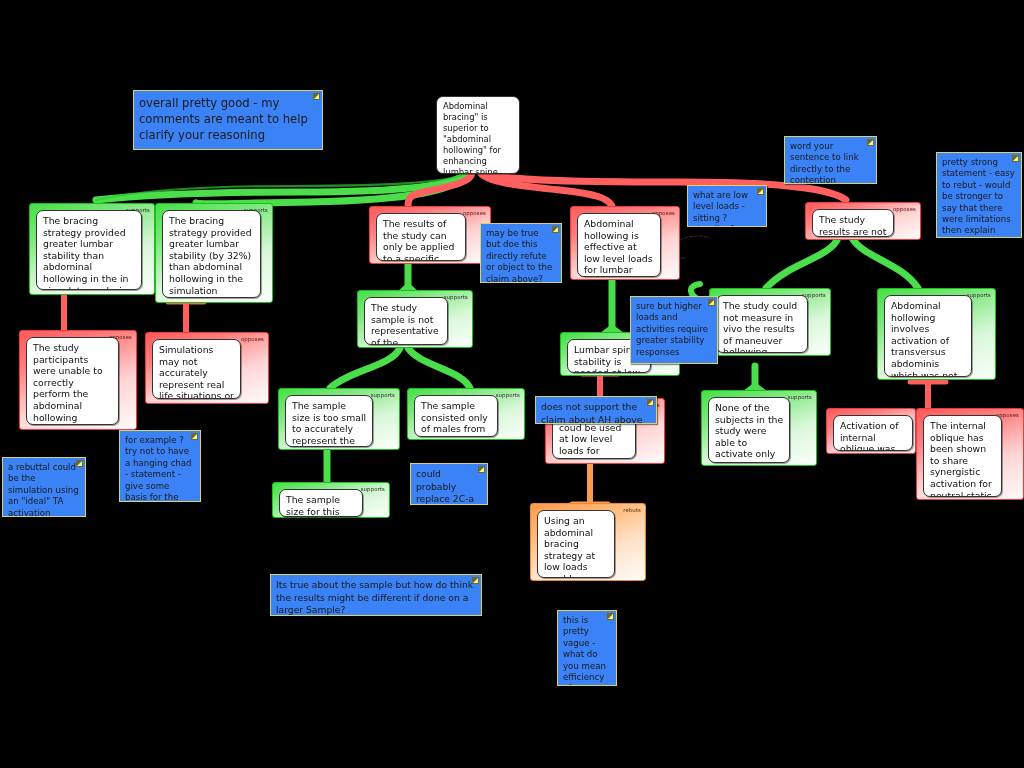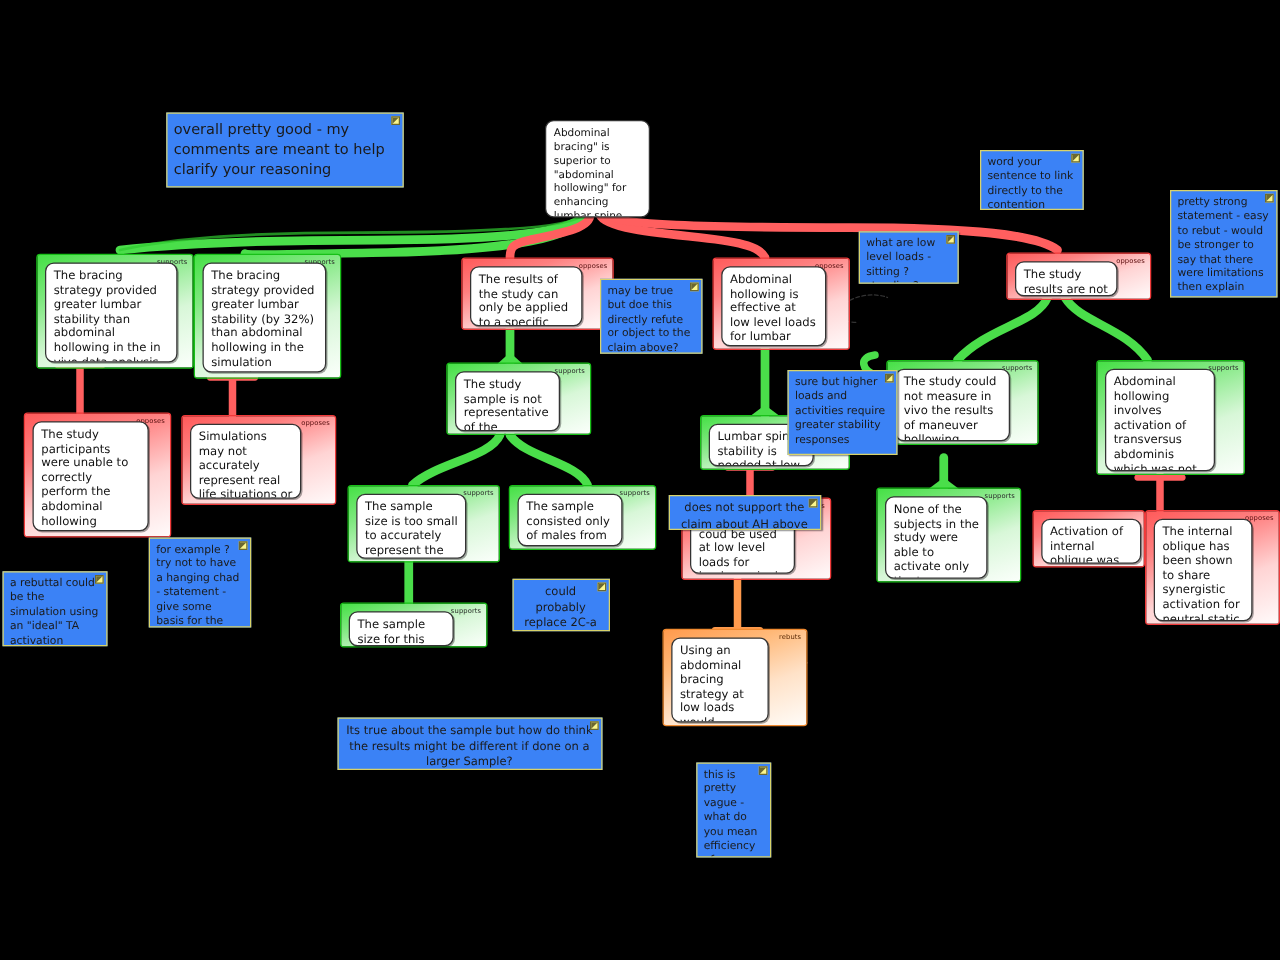--- a/index.html
+++ b/index.html
@@ -42,21 +42,21 @@
   .note{
     position:absolute;background:#3b82f6;
     border:1px solid #d9d36a;box-sizing:border-box;
     padding:4px 6px 4px 5px;
     font-family:"DejaVu Sans","Liberation Sans",sans-serif;
     font-size:8.6px;line-height:11.4px;color:#1a1a1a;
     box-shadow:1px 1px 1px rgba(0,0,0,.45);
     overflow:hidden;
   }
   .note.big{font-size:11.6px;line-height:16px;}
-  .note.wide{font-size:9.2px;line-height:12.5px;text-align:center;}
+  .note.wide{font-size:9.2px;line-height:12.5px;}
   .note .fold{
     position:absolute;right:2px;top:2px;width:5px;height:5px;
     background:#fbf68c;border:1px solid #6b6830;
   }
   .note .fold:after{
     content:"";position:absolute;left:0;top:0;
     width:0;height:0;border-left:5px solid #6b6830;border-bottom:5px solid transparent;
   }
 </style>
 </head>
@@ -214,21 +214,21 @@
   <div class="node opposes" style="left:916px;top:408px;width:108px;height:92px;">
     <span class="tag">opposes</span>
     <div class="inner" style="width:79px;height:82px;">The internal oblique has been shown to share synergistic activation for neutral static postures such as tested in this study. (Juker et. al.)</div>
   </div>
 
   <div class="note big" style="left:133px;top:90px;width:190px;height:60px;">
     <span class="fold"></span>
     <span>overall pretty good - my comments are meant to help clarify your reasoning</span>
   </div>
 
-  <div class="note" style="left:784px;top:120px;width:83px;height:48px;">
+  <div class="note" style="left:784px;top:136px;width:93px;height:48px;">
     <span class="fold"></span>
     <span>word your sentence to link directly to the contention</span>
   </div>
 
   <div class="note" style="left:936px;top:152px;width:86px;height:86px;">
     <span class="fold"></span>
     <span>pretty strong statement - easy to rebut - would be stronger to say that there were limitations then explain what</span>
   </div>
 
   <div class="note" style="left:480px;top:223px;width:82px;height:60px;">

